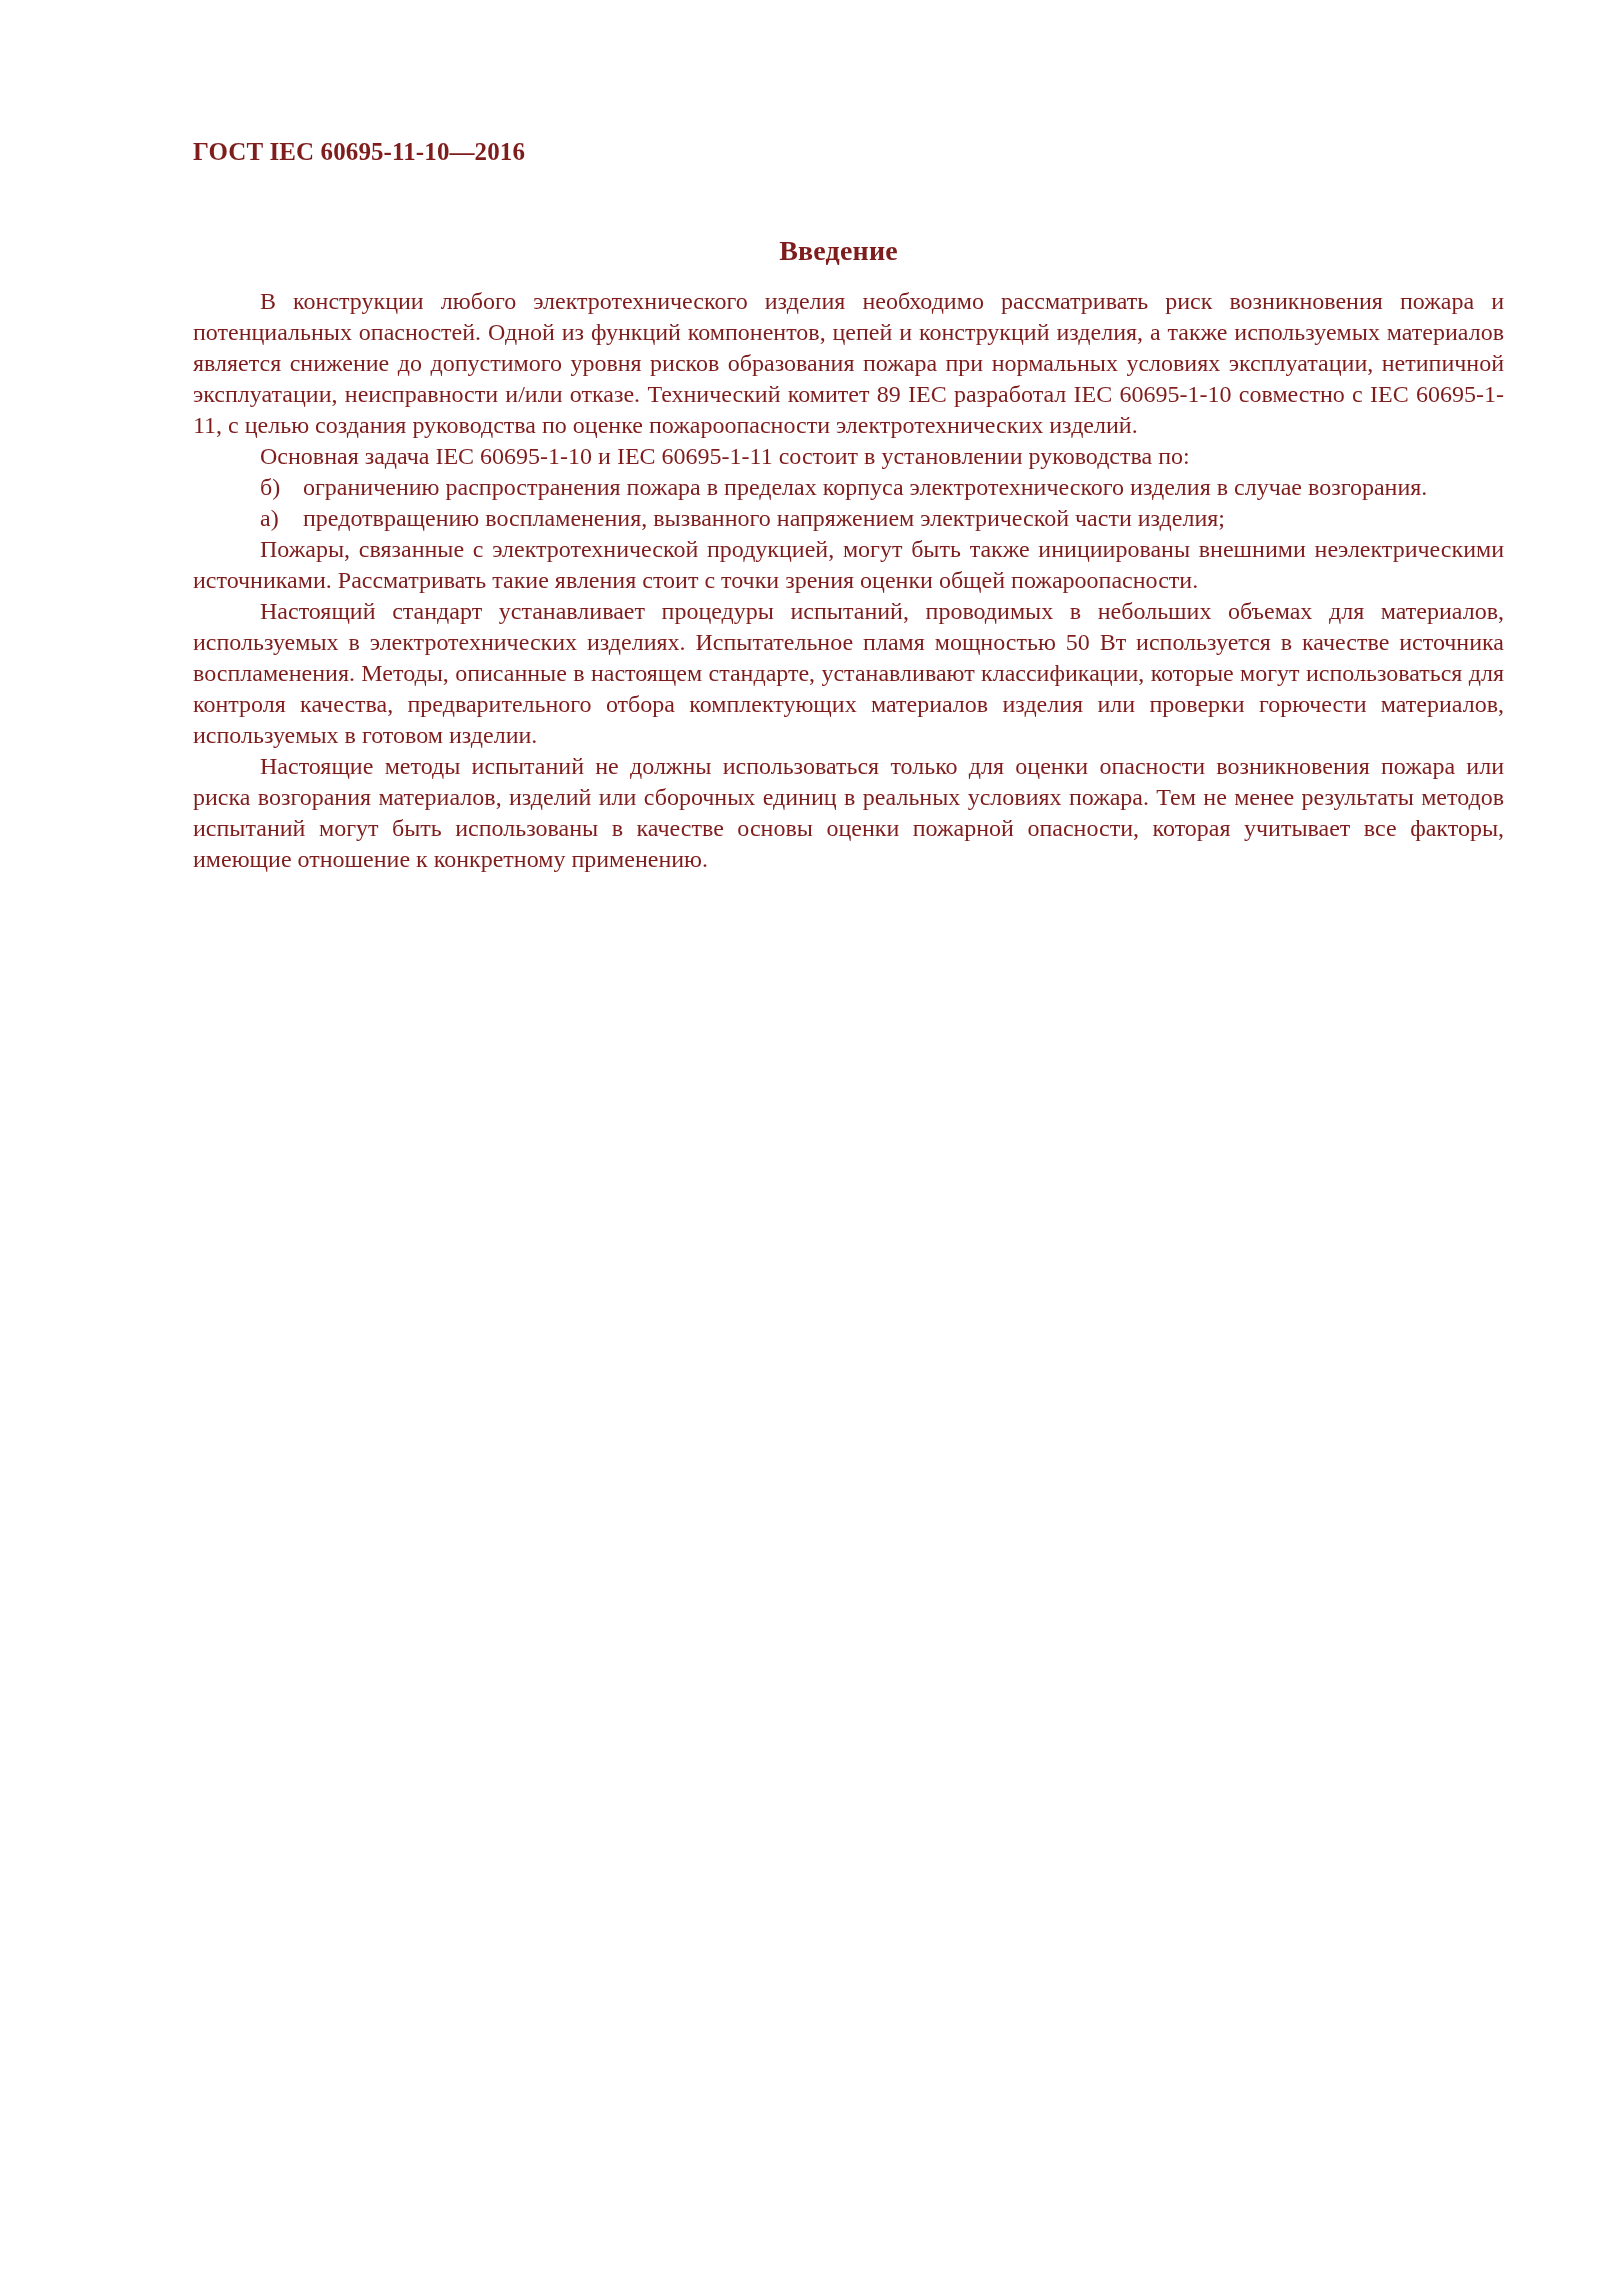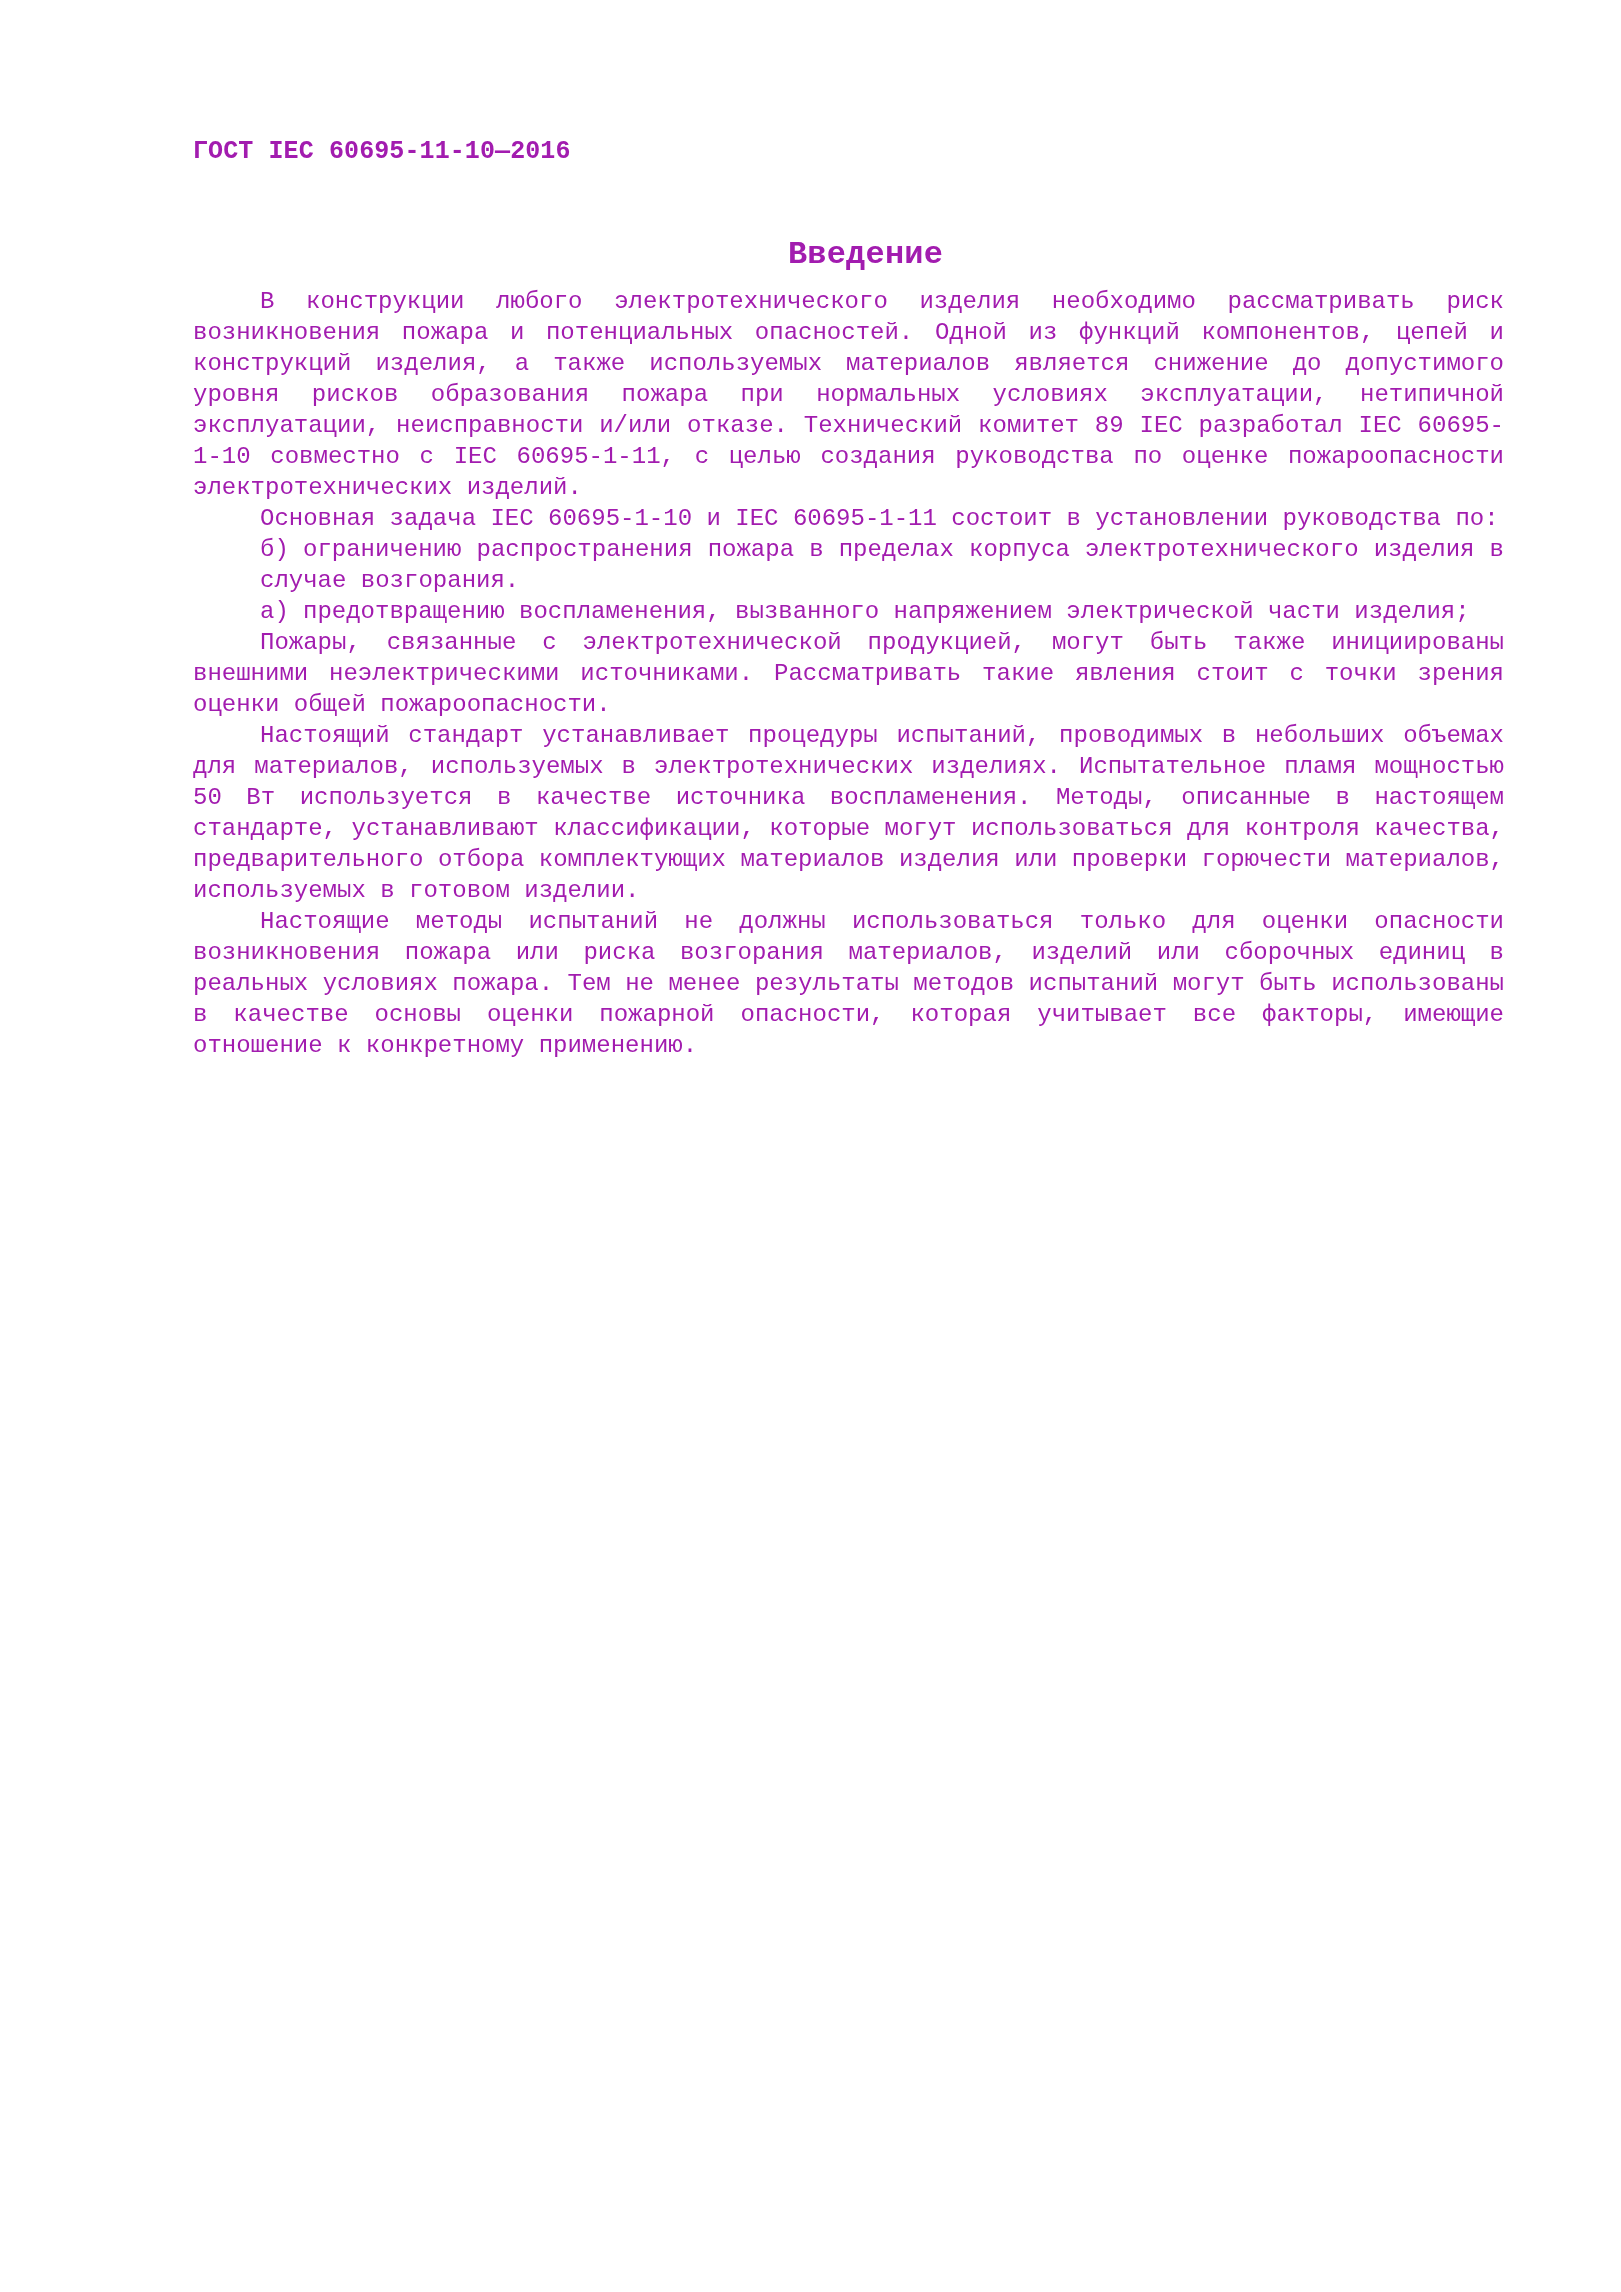--- a/index.html
+++ b/index.html
@@ -9,45 +9,45 @@
     background: #ffffff;
   }
 
   .page {
     position: relative;
     width: 1621px;
     height: 1686px;
     margin: 0 auto;
     background: #ffffff;
     overflow: hidden;
-    font-family: Liberation Mono, monospace;
-    color: #a21caf;
+    font-family: Liberation Serif, serif;
+    color: #7f1d1d;
     box-sizing: border-box;
   }
 
   
   .doc-header {
     position: absolute;
     left: 193px;
     top: 139px;
     font-size: 25px;
     font-weight: bold;
     letter-spacing: 0.1px;
     white-space: nowrap;
     line-height: 1;
   }
 
   
   .section-title {
     position: absolute;
-    left: 210px;
+    left: 183px;
     top: 218px;
     width: 1311px;
     text-align: center;
-    font-size: 32px;
+    font-size: 28px;
     font-weight: bold;
     line-height: 1;
     letter-spacing: 0.2px;
   }
 
   
   .body-block {
     position: absolute;
     left: 193px;
     top: 286px;

